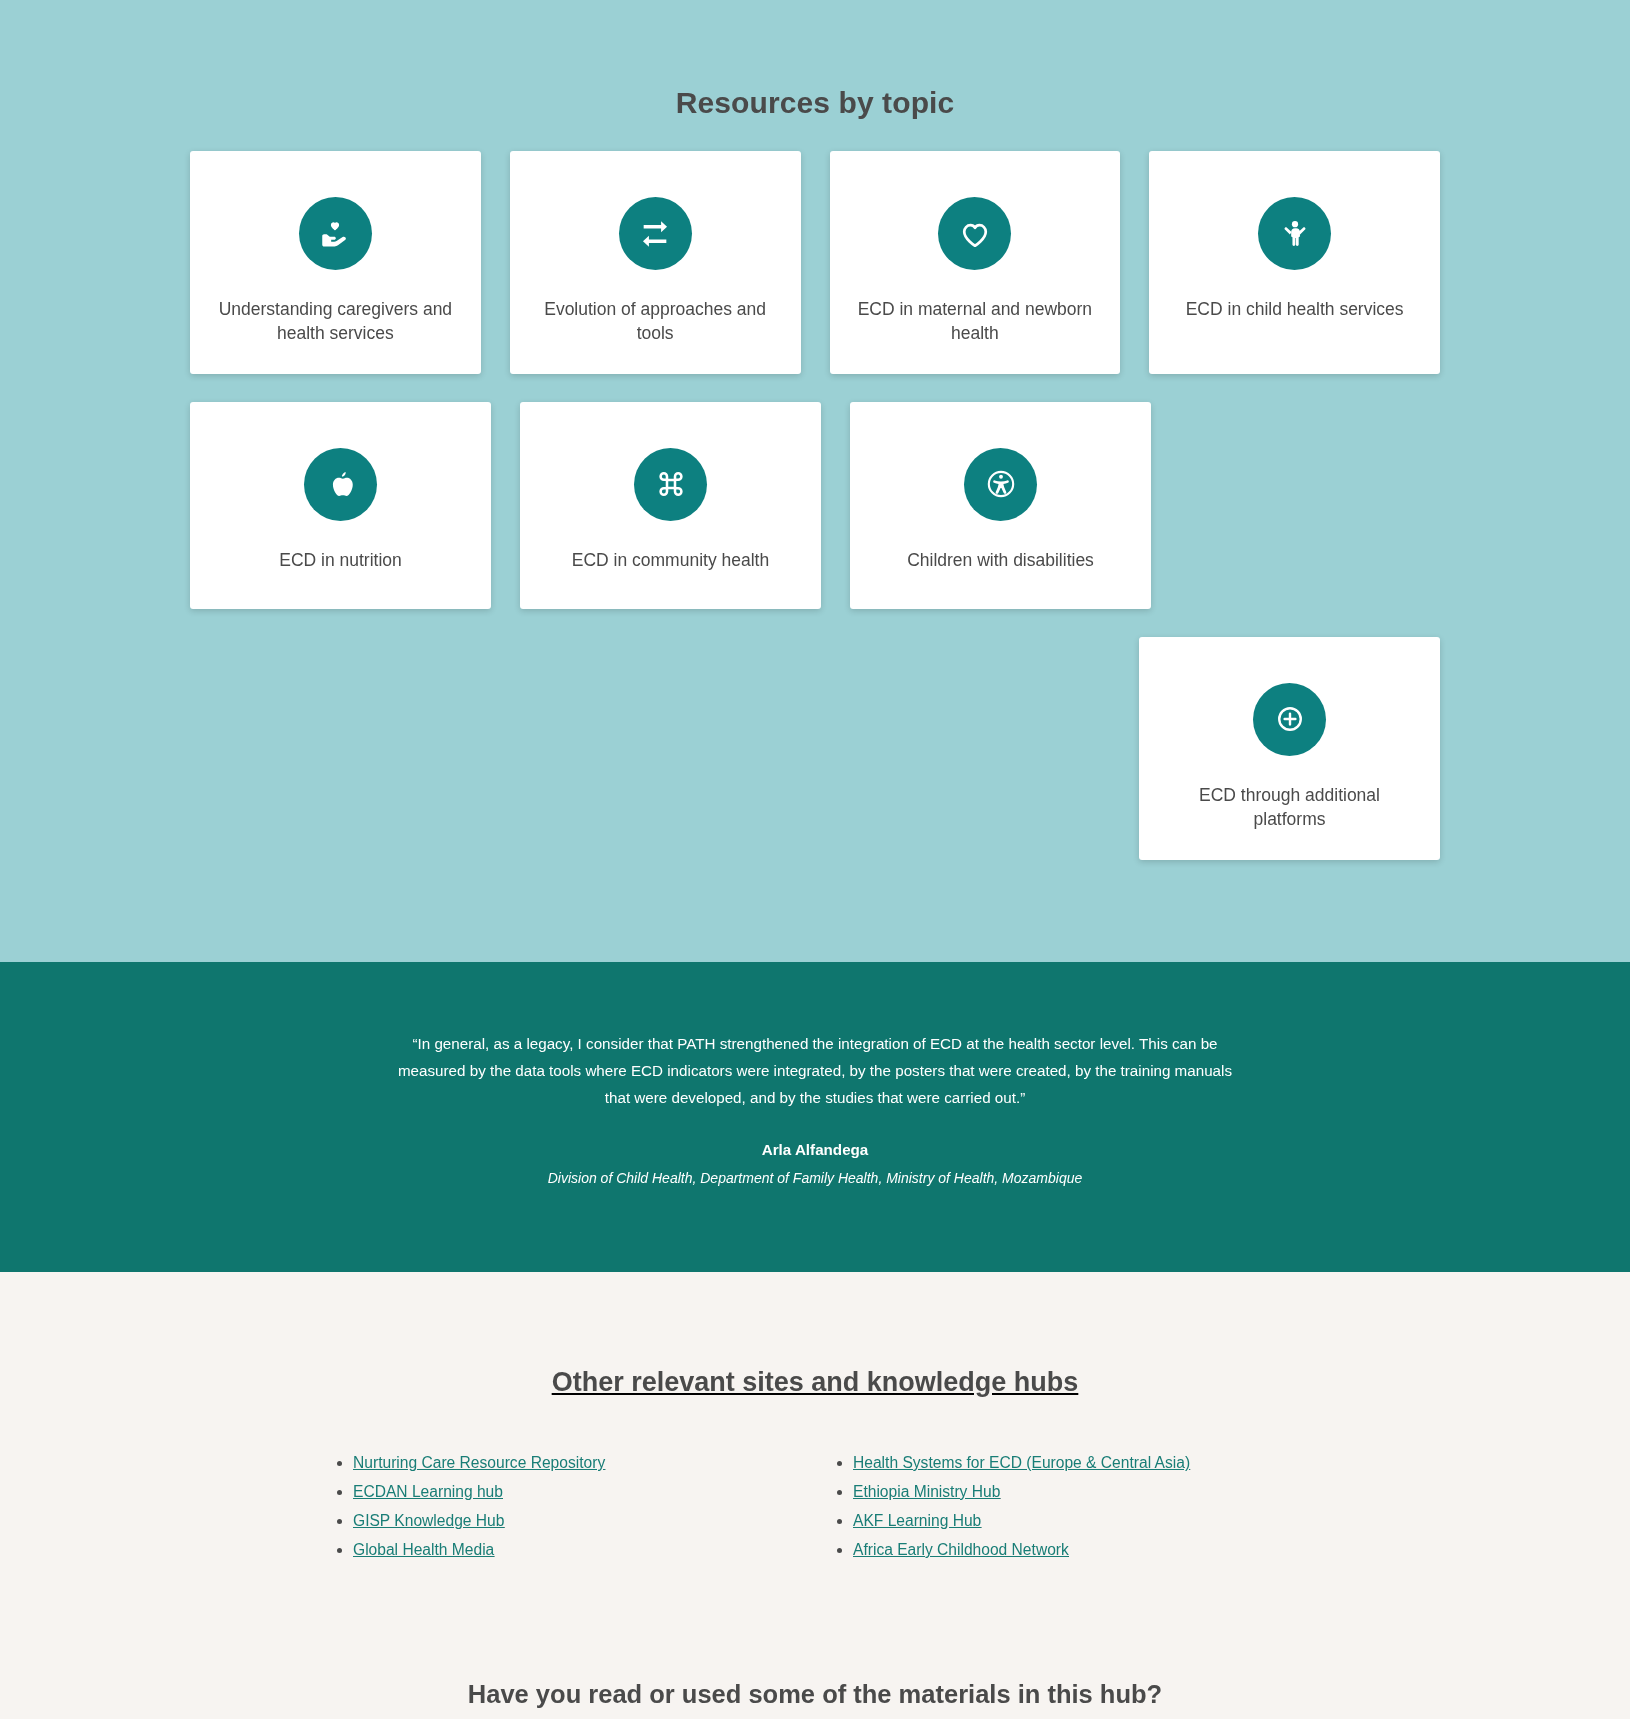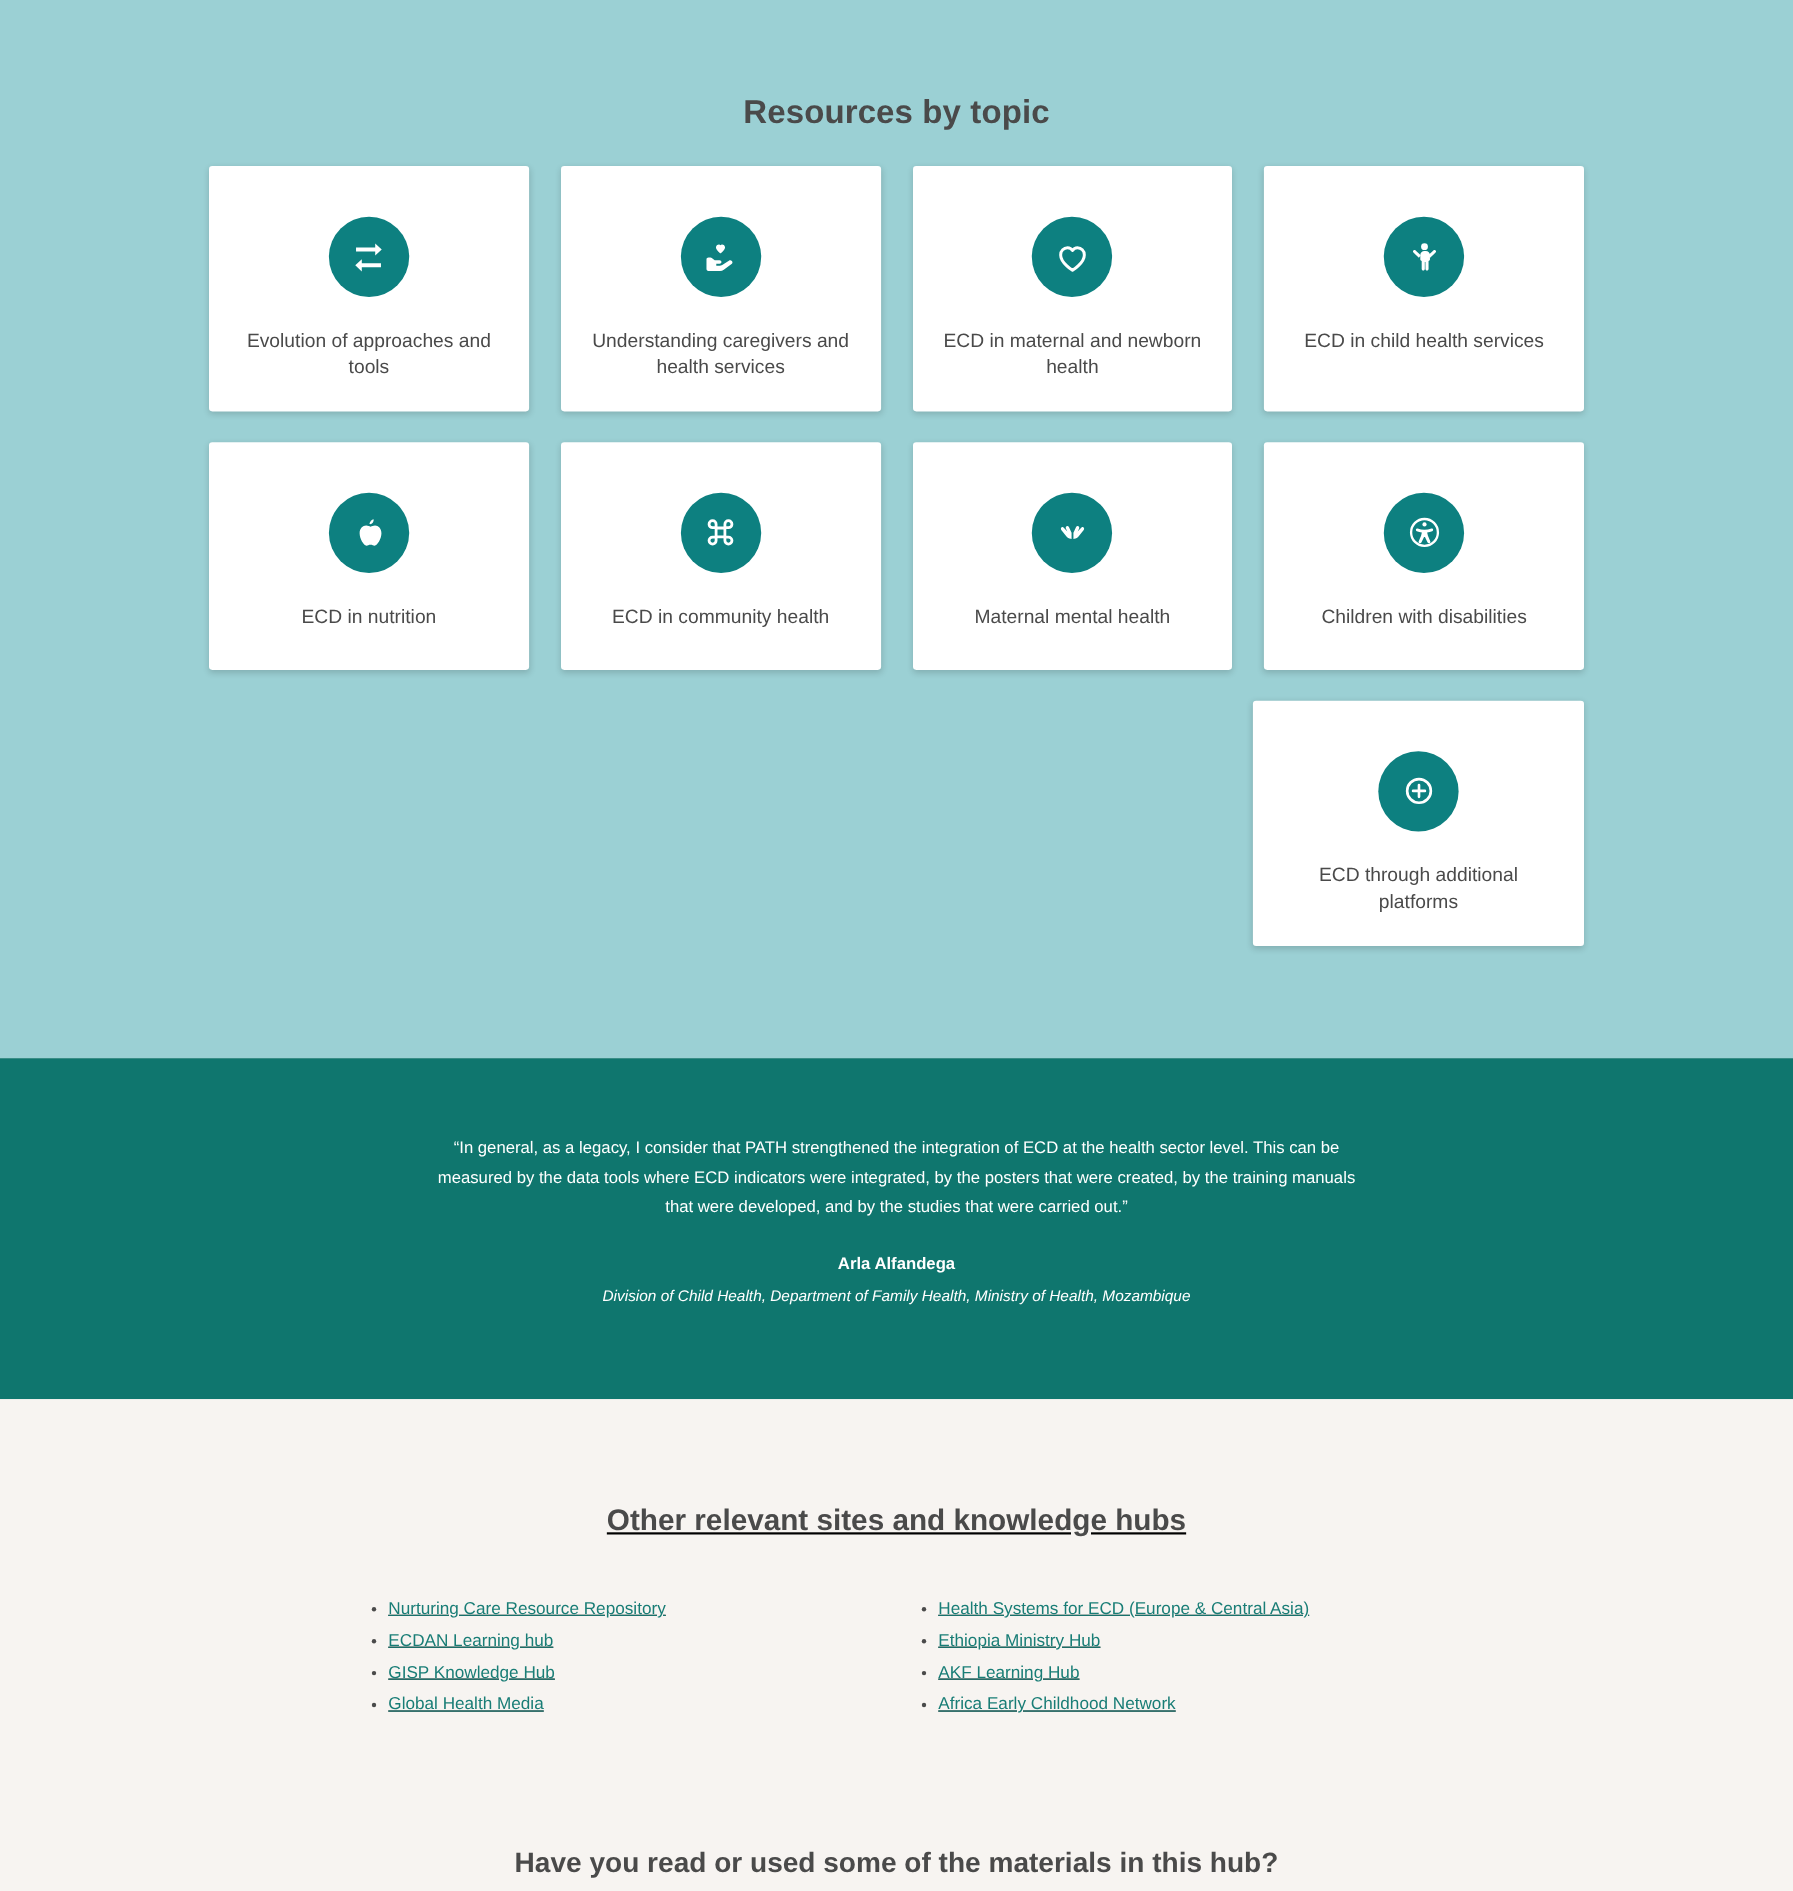--- a/index.html
+++ b/index.html
@@ -146,35 +146,35 @@
 <section class="topics-section">
   <h1 class="topics-title">Resources by topic</h1>
 
   <div class="cards-wrap">
 
     <div class="card-row">
 
       <div class="topic-card">
         <span class="icon-circle">
           <svg width="34" height="34" viewBox="0 0 24 24" fill="#fff">
+            <path d="M12 9.4S9.1 7.4 9.1 5.6c0-1.1.9-1.9 1.9-1.9.5 0 .8.2 1 .5.2-.3.5-.5 1-.5 1 0 1.9.8 1.9 1.9C14.9 7.4 12 9.4 12 9.4z"></path>
+            <path d="M3 13.3c0-.7.6-1.2 1.3-1.2h1.2c.4 0 .8.1 1.1.4l1.7 1.4h3.1c.7 0 1.2.5 1.2 1.1s-.5 1.1-1.2 1.1H9.3v1.3h2.1c.6 0 1.2-.2 1.7-.5l4.3-2.8c.6-.4 1.5-.3 2 .3.5.6.3 1.4-.3 1.9l-5 3.7c-.7.5-1.5.8-2.4.8H4.3c-.7 0-1.3-.6-1.3-1.3z"></path>
+          </svg>
+        </span>
+        <div class="card-label">Understanding caregivers and health services</div>
+      </div>
+
+      <div class="topic-card">
+        <span class="icon-circle">
+          <svg width="34" height="34" viewBox="0 0 24 24" fill="#fff">
             <path d="M4 8.2h12.3v2.6l4.2-3.9-4.2-3.9v2.6H4z"></path>
             <path d="M20 15.8H7.7v-2.6L3.5 17.1l4.2 3.9v-2.6H20z"></path>
           </svg>
         </span>
         <div class="card-label">Evolution of approaches and tools</div>
-      </div>
-
-      <div class="topic-card">
-        <span class="icon-circle">
-          <svg width="34" height="34" viewBox="0 0 24 24" fill="#fff">
-            <path d="M12 9.4S9.1 7.4 9.1 5.6c0-1.1.9-1.9 1.9-1.9.5 0 .8.2 1 .5.2-.3.5-.5 1-.5 1 0 1.9.8 1.9 1.9C14.9 7.4 12 9.4 12 9.4z"></path>
-            <path d="M3 13.3c0-.7.6-1.2 1.3-1.2h1.2c.4 0 .8.1 1.1.4l1.7 1.4h3.1c.7 0 1.2.5 1.2 1.1s-.5 1.1-1.2 1.1H9.3v1.3h2.1c.6 0 1.2-.2 1.7-.5l4.3-2.8c.6-.4 1.5-.3 2 .3.5.6.3 1.4-.3 1.9l-5 3.7c-.7.5-1.5.8-2.4.8H4.3c-.7 0-1.3-.6-1.3-1.3z"></path>
-          </svg>
-        </span>
-        <div class="card-label">Understanding caregivers and health services</div>
       </div>
 
       <div class="topic-card">
         <span class="icon-circle">
           <svg width="34" height="34" viewBox="0 0 24 24" fill="none" stroke="#fff" stroke-width="1.9" stroke-linejoin="round">
             <path d="M12 20.3s-7.6-4.8-7.6-9.9c0-2.6 2-4.6 4.4-4.6 1.5 0 2.6.8 3.2 1.8.6-1 1.7-1.8 3.2-1.8 2.4 0 4.4 2 4.4 4.6 0 5.1-7.6 9.9-7.6 9.9z"></path>
           </svg>
         </span>
         <div class="card-label">ECD in maternal and newborn health</div>
       </div>
@@ -208,29 +208,20 @@
       <div class="topic-card">
         <span class="icon-circle">
           <svg width="32" height="32" viewBox="0 0 24 24" fill="none" stroke="#fff" stroke-width="1.9" stroke-linecap="round" stroke-linejoin="round">
             <path d="M9 9V6.4a2.4 2.4 0 1 0-2.4 2.4H9zM15 9V6.4a2.4 2.4 0 1 1 2.4 2.4H15zM9 15v2.6a2.4 2.4 0 1 1-2.4-2.4H9zM15 15v2.6a2.4 2.4 0 1 0 2.4-2.4H15z"></path>
             <rect x="9" y="9" width="6" height="6"></rect>
           </svg>
         </span>
         <div class="card-label">ECD in community health</div>
       </div>
 
-      <div class="topic-card">
-        <span class="icon-circle">
-          <svg width="34" height="34" viewBox="0 0 24 24" fill="#fff">
-            <path d="M11.4 12.3 9.7 8.6c-.3-.6-1-.8-1.5-.5-.5.3-.7 1-.4 1.5l.9 1.9-2.3-2.5c-.4-.5-1.1-.5-1.5-.1-.4.4-.5 1-.1 1.5l3.2 4c.7.9 1.7 1.5 2.8 1.7l.6.1z"></path>
-            <path d="M12.6 12.3l1.7-3.7c.3-.6 1-.8 1.5-.5.5.3.7 1 .4 1.5l-.9 1.9 2.3-2.5c.4-.5 1.1-.5 1.5-.1.4.4.5 1 .1 1.5l-3.2 4c-.7.9-1.7 1.5-2.8 1.7l-.6.1z"></path>
-          </svg>
-        </span>
-        <div class="card-label">Maternal mental health</div>
-      </div>
 
       <div class="topic-card">
         <span class="icon-circle">
           <svg width="34" height="34" viewBox="0 0 24 24">
             <circle cx="12" cy="12" r="8.6" fill="none" stroke="#fff" stroke-width="1.5"></circle>
             <circle cx="12" cy="6.9" r="1.35" fill="#fff"></circle>
             <path d="M7.6 9.5c1.4.5 2.9.8 4.4.8s3-.3 4.4-.8c.5-.2 1 .1 1.1.6.1.5-.1.9-.6 1.1-1 .4-2.1.6-3.2.8l.5 2.2 1.5 3.4c.2.5 0 1.1-.5 1.3-.5.2-1.1 0-1.3-.5l-1.6-3.5h-.6l-1.6 3.5c-.2.5-.8.7-1.3.5-.5-.2-.7-.8-.5-1.3l1.5-3.4.5-2.2c-1.1-.2-2.2-.4-3.2-.8-.5-.2-.7-.6-.6-1.1.1-.5.6-.8 1.1-.6z" fill="#fff"></path>
           </svg>
         </span>
         <div class="card-label">Children with disabilities</div>

